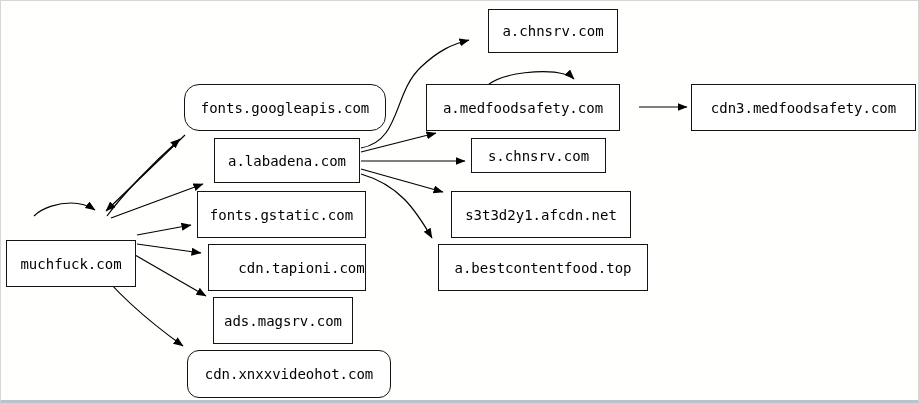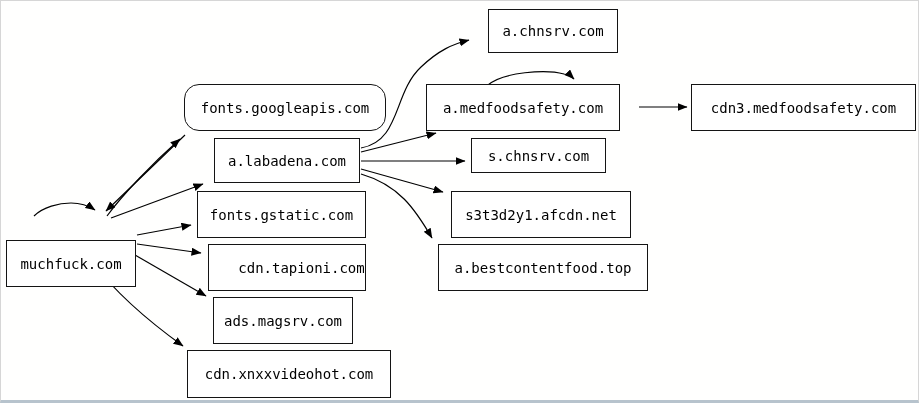--- a/index.html
+++ b/index.html
@@ -64,21 +64,21 @@
     </div>
     <div class="node" style="left: 196px; top: 190px; width: 169px; height: 47px;">
       <span>fonts.gstatic.com</span>
     </div>
     <div class="node" style="left: 207px; top: 243px; width: 158px; height: 47px; padding-left: 29px;">
       <span>cdn.tapioni.com</span>
     </div>
     <div class="node" style="left: 212px; top: 296px; width: 140px; height: 47px; text-align: right;">
       <span>ads.magsrv.com</span>
     </div>
-    <div class="node" style="left: 186px; top: 349px; width: 204px; height: 48px;">
+    <div class="node" style="left: 186px; top: 349px; width: 204px; height: 48px; border-radius: 12px;">
       <span>cdn.xnxxvideohot.com</span>
     </div>
     <div class="node" style="left: 475px; top: 8px; width: 130px; height: 44px; margin-left: 12px;">
       <span>a.chnsrv.com</span>
     </div>
     <div class="node" style="left: 425px; top: 83px; width: 194px; height: 47px;">
       <span>a.medfoodsafety.com</span>
     </div>
     <div class="node" style="left: 470px; top: 137px; width: 135px; height: 35px;">
       <span>s.chnsrv.com</span>

